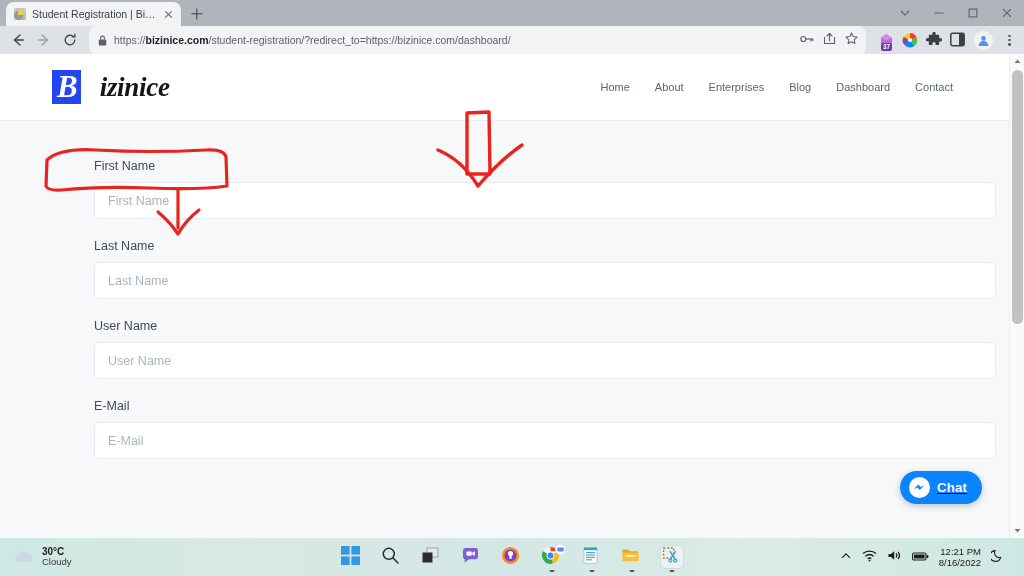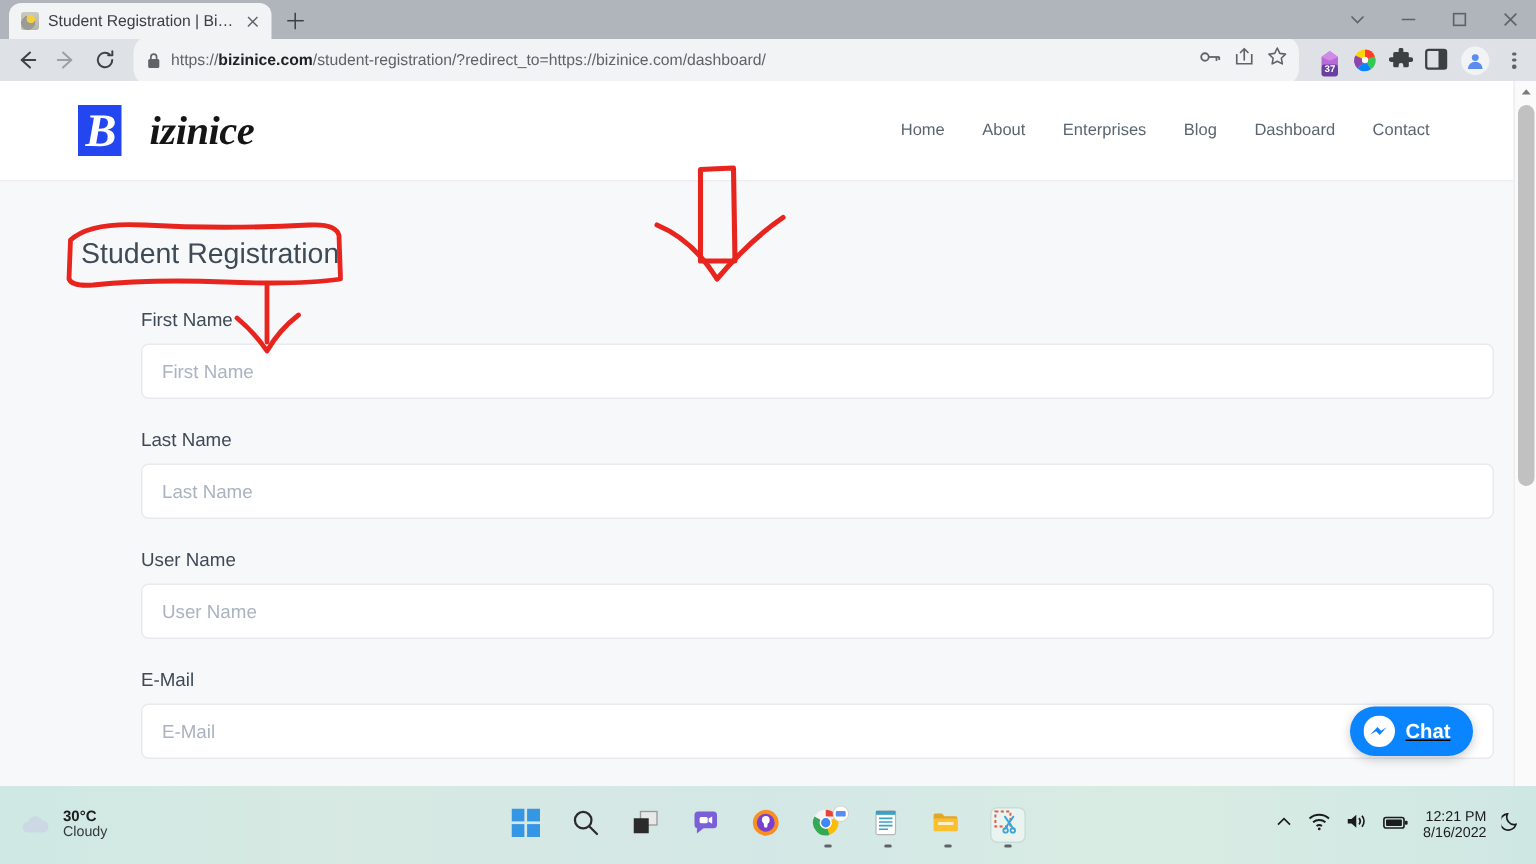--- a/index.html
+++ b/index.html
@@ -160,33 +160,33 @@
     display: flex; align-items: center; gap: 7px;
     padding: 0 15px 0 9px; box-shadow: 0 2px 7px rgba(0,0,0,.22); text-decoration: underline;
   }
   .chat-widget .label { color: #fff; font-size: 13.5px; font-weight: 700; }
 
   
   .annot { position: absolute; left: 0; top: 0; width: 1024px; height: 576px; pointer-events: none; }
 
   
   .taskbar {
-    position: absolute; left: 0; right: 0; bottom: 0; height: 52px;
+    position: absolute; left: 0; right: 0; bottom: 0; height: 38px;
     background: linear-gradient(90deg,#cfe8e4 0%,#d7e9e2 22%,#d3e7e6 50%,#d9ece3 75%,#cfe7e3 100%);
     display: flex; align-items: center;
   }
   .tb-weather { display: flex; align-items: center; gap: 7px; padding-left: 13px; width: 180px; }
   .tb-weather .wtxt { line-height: 1.15; }
   .tb-weather .temp { font-size: 10px; color: #1b1b1b; font-weight: 700; }
   .tb-weather .cond { font-size: 9.5px; color: #35383b; }
   .tb-center { position: absolute; left: 50%; transform: translateX(-50%); display: flex; align-items: center; gap: 18px; }
   .tb-icon { width: 22px; height: 22px; position: relative; }
   .tb-icon.active { background: #e9f3f0; border-radius: 4px; box-shadow: 0 0 0 1px rgba(0,0,0,.06); }
   .tb-dot { position: absolute; left: 50%; bottom: -4px; transform: translateX(-50%); width: 5px; height: 2px; border-radius: 1px; background: #5f6368; }
-  .tb-tray { margin-left: auto; display: flex; align-items: center; gap: 10px; padding-right: 10px; }
+  .tb-tray { margin-left: auto; display: flex; align-items: center; gap: 10px; padding-right: 20px; }
   .tb-clock { text-align: right; line-height: 1.2; }
   .tb-clock div { font-size: 9.5px; color: #1b1b1b; }
 </style>
 </head>
 <body>
 
 <div id="screen">
 
   <div class="browser">
 
@@ -327,21 +327,20 @@
             <a href="#">Home</a>
             <a href="#">About</a>
             <a href="#">Enterprises</a>
             <a href="#">Blog</a>
             <a href="#">Dashboard</a>
             <a href="#">Contact</a>
           </nav>
         </div>
 
         <div class="content">
-          <h1 class="page-title">Student Registration</h1>
 
           <div class="field">
             <div class="field-label">First Name</div>
             <input class="field-input" type="text" placeholder="First Name" style="">
           </div>
 
           <div class="field">
             <div class="field-label">Last Name</div>
             <input class="field-input" type="text" placeholder="Last Name" style="">
           </div>

